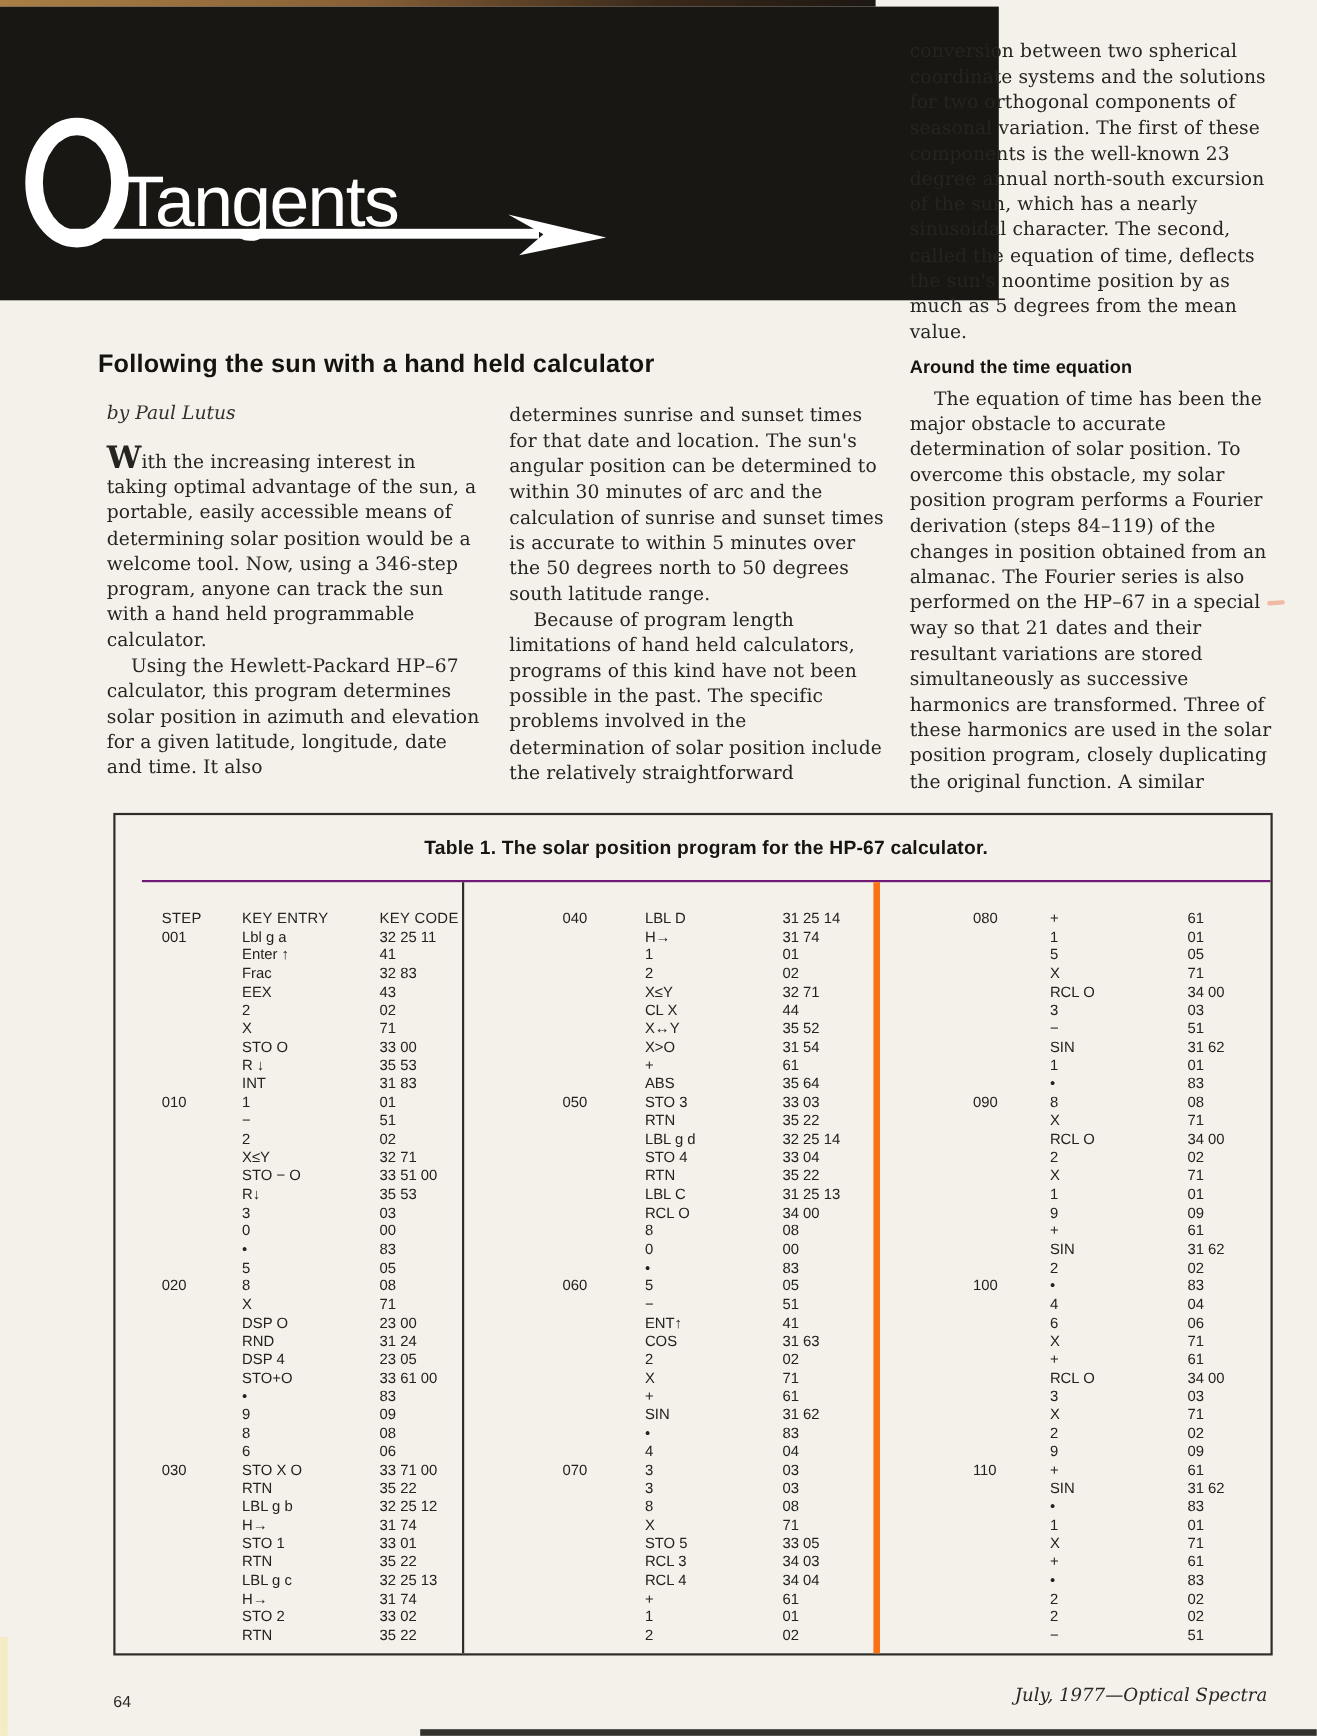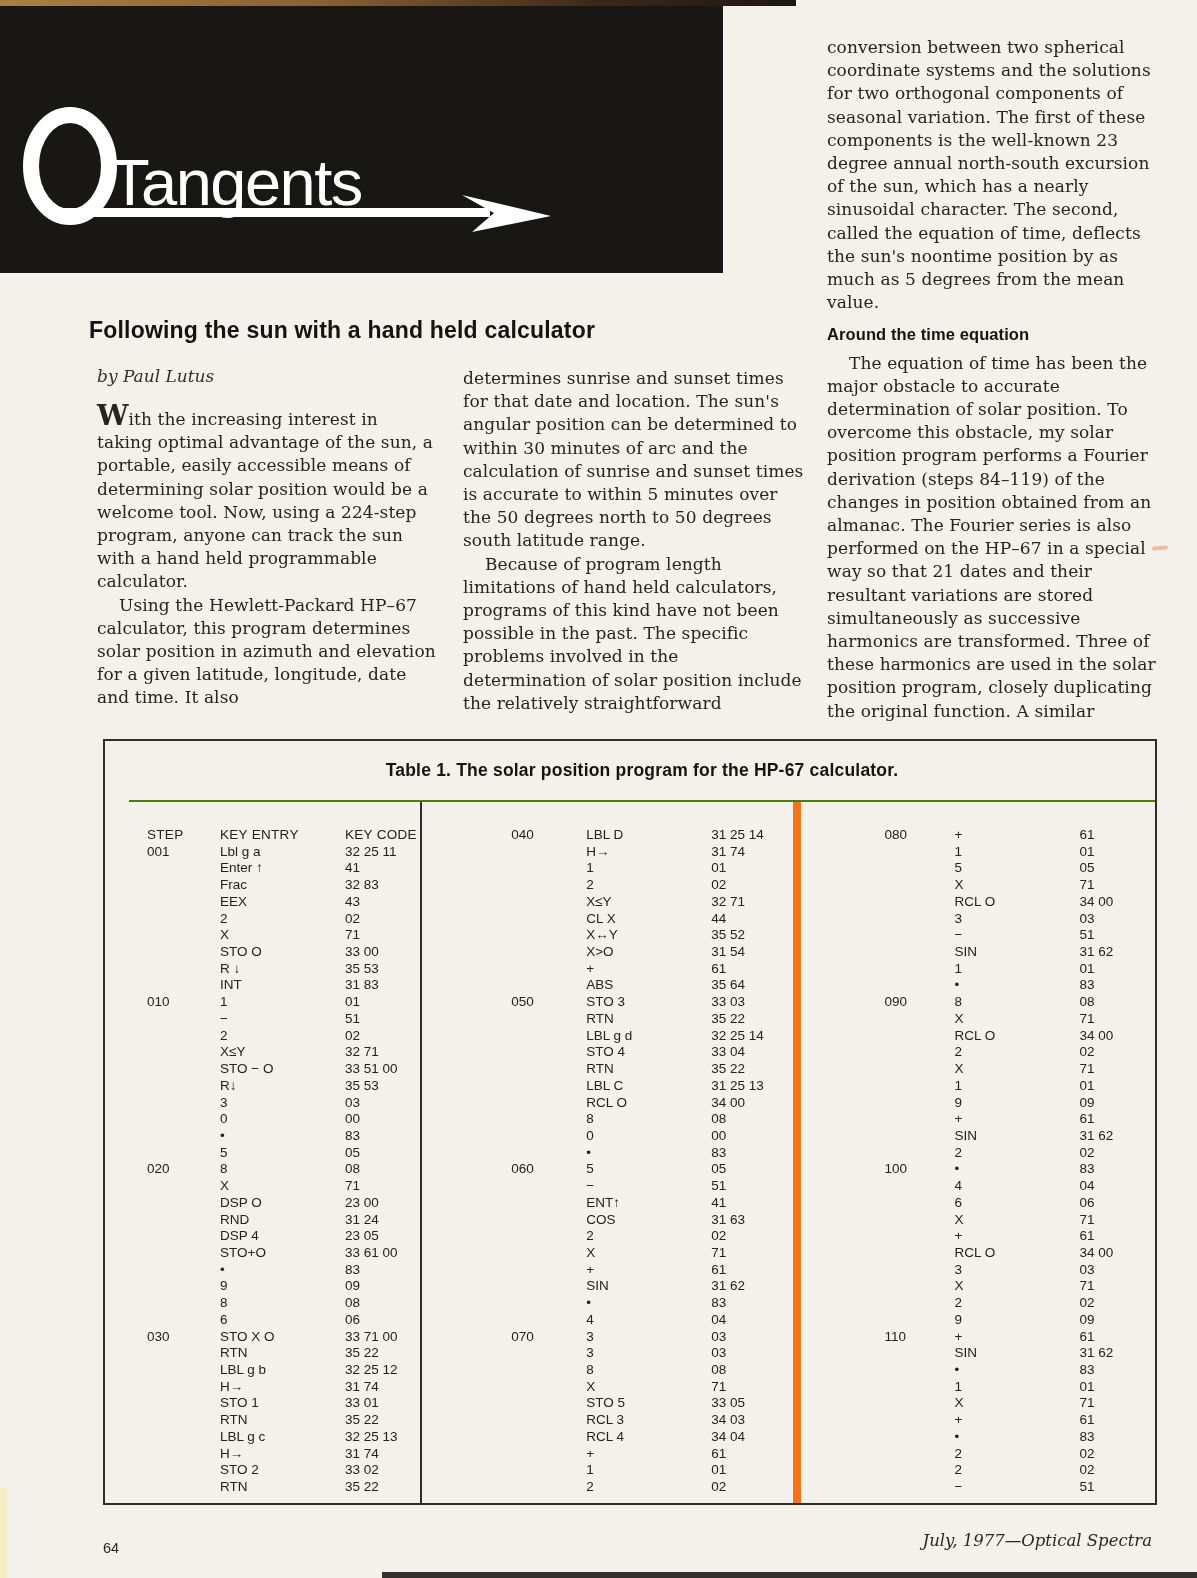--- a/index.html
+++ b/index.html
@@ -12,21 +12,21 @@
   .abs{position:absolute;}
 
   
   .top-strip{top:0;left:0;width:796px;height:6px;
     background:linear-gradient(90deg,#a97f45 0%,#8a6136 40%,#3a291a 75%,#1d1712 100%);}
   .bottom-strip{left:382px;top:1572px;width:815px;height:6px;background:#33312d;}
   .left-strip{left:0;top:1488px;width:7px;height:90px;background:#f4ecc4;}
   .stray-mark{left:1152px;top:546px;width:16px;height:4px;background:#efb9a2;border-radius:2px;transform:rotate(-4deg);}
 
   
-  .banner{top:6px;left:0;width:723px;height:267px;background:#191714;}
+  .banner{top:6px;left:0;width:908px;height:267px;background:#191714;}
   .banner svg{display:block;}
 
   
   .page-title{left:89px;top:317px;width:700px;
     font-family:"Liberation Sans", sans-serif;font-weight:bold;font-size:23px;
     letter-spacing:.2px;color:#151310;}
   .byline{left:97px;top:366px;font-style:italic;font-size:17px;color:#33302b;}
   .col{width:341px;font-size:17px;line-height:23.2px;letter-spacing:.1px;text-align:left;}
   .col p{margin:0;}
   .col p.indent{text-indent:22px;}
@@ -34,28 +34,28 @@
   .col2{left:463px;top:367px;}
   .col3{left:827px;top:36px;}
   .dropcap{font-size:28px;font-weight:bold;line-height:1;}
   .subhead{font-family:"Liberation Sans", sans-serif;font-weight:bold;font-size:16.5px;
     color:#151310;margin:9px 0 5px 0 !important;letter-spacing:.1px;}
 
   
   .ptable{left:103px;top:739px;width:1054px;height:766px;
     border:2px solid #2f2d29;background:#f4f1ea;box-sizing:border-box;}
   .ptable-title{height:59px;display:flex;align-items:center;justify-content:center;
-    border-bottom:2px solid #4d7c0f;
+    border-bottom:2px solid #701a75;
     font-family:"Liberation Sans", sans-serif;font-weight:bold;font-size:17.5px;color:#161412;
     letter-spacing:.2px;margin-left:24px;}
   .ptable-body{display:flex;height:701px;box-sizing:border-box;gap:44px;}
   .tgroup{box-sizing:border-box;padding-top:25px;
     font-family:"Liberation Sans", sans-serif;font-size:13.5px;color:#24221f;}
   .tgroup-1{width:347px;border-right:2px solid #2f2d29;padding-left:42px;}
-  .tgroup-2{width:365px;border-right:8px solid #f97316;padding-left:45px;}
+  .tgroup-2{width:365px;border-right:6px solid #f97316;padding-left:45px;}
   .tgroup-3{width:340px;padding-left:40px;}
   .trow{display:grid;height:16.72px;align-items:baseline;white-space:nowrap;}
   .tgroup-1 .trow{grid-template-columns:73px 125px auto;}
   .tgroup-2 .trow{grid-template-columns:75px 125px auto;}
   .tgroup-3 .trow{grid-template-columns:70px 125px auto;}
   .thead span{letter-spacing:.3px;}
 
   
   .footer-num{left:103px;top:1540px;font-family:"Liberation Sans", sans-serif;
     font-size:14.5px;color:#2a2824;}
@@ -76,21 +76,21 @@
     <rect x="60" y="202" width="430" height="9" fill="#ffffff"></rect>
     <polygon points="462,189 551,210 472,226 494,207" fill="#ffffff"></polygon>
     <text x="110" y="199" font-family="Liberation Sans, sans-serif" font-size="65" letter-spacing="-1.5" fill="#ffffff">Tangents</text>
   </svg>
 </div>
 
 <div class="abs page-title">Following the sun with a hand held calculator</div>
 <div class="abs byline">by Paul Lutus</div>
 
 <div class="abs col col1">
-  <p><span class="dropcap">W</span><span>ith the increasing interest in taking optimal advantage of the sun, a portable, easily accessible means of determining solar position would be a welcome tool. Now, using a 224-step program, anyone can track the sun with a hand held programmable calculator.</span></p>
+  <p><span class="dropcap">W</span><span>ith the increasing interest in taking optimal advantage of the sun, a portable, easily accessible means of determining solar position would be a welcome tool. Now, using a 346-step program, anyone can track the sun with a hand held programmable calculator.</span></p>
   <p class="indent">Using the Hewlett-Packard HP–67 calculator, this program determines solar position in azimuth and elevation for a given latitude, longitude, date and time. It also</p>
 </div>
 
 <div class="abs col col2">
   <p>determines sunrise and sunset times for that date and location. The sun's angular position can be determined to within 30 minutes of arc and the calculation of sunrise and sunset times is accurate to within 5 minutes over the 50 degrees north to 50 degrees south latitude range.</p>
   <p class="indent">Because of program length limitations of hand held calculators, programs of this kind have not been possible in the past. The specific problems involved in the determination of solar position include the relatively straightforward</p>
 </div>
 
 <div class="abs col col3">
   <p>conversion between two spherical coordinate systems and the solutions for two orthogonal components of seasonal variation. The first of these components is the well-known 23 degree annual north-south excursion of the sun, which has a nearly sinusoidal character. The second, called the equation of time, deflects the sun's noontime position by as much as 5 degrees from the mean value.</p>

